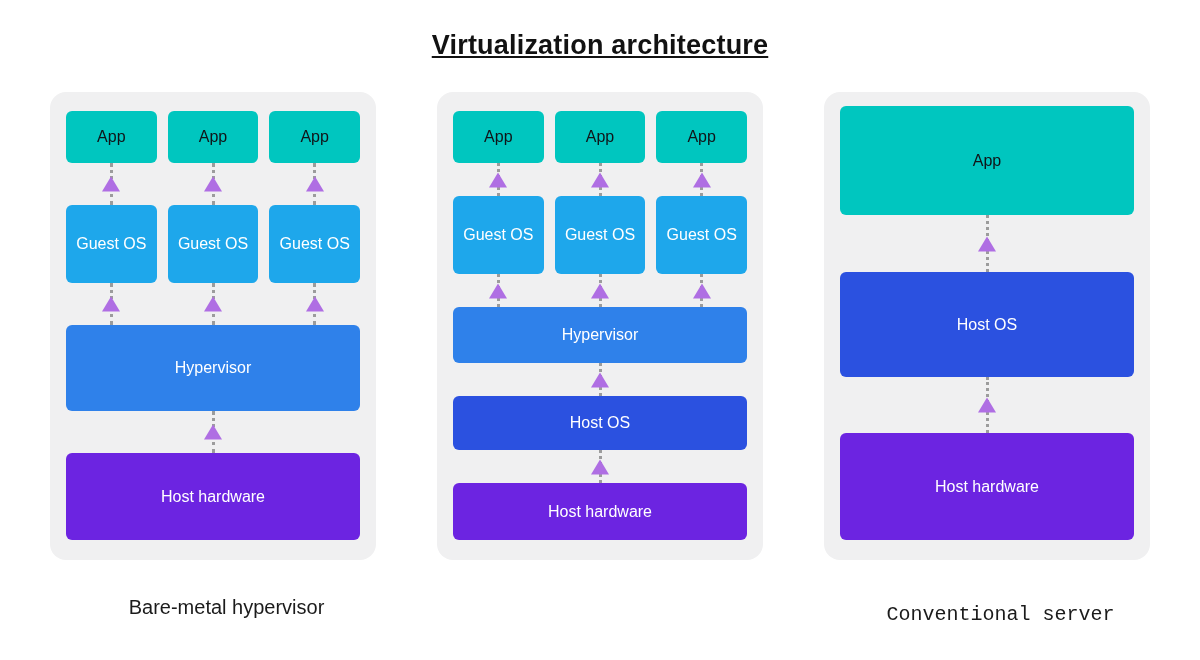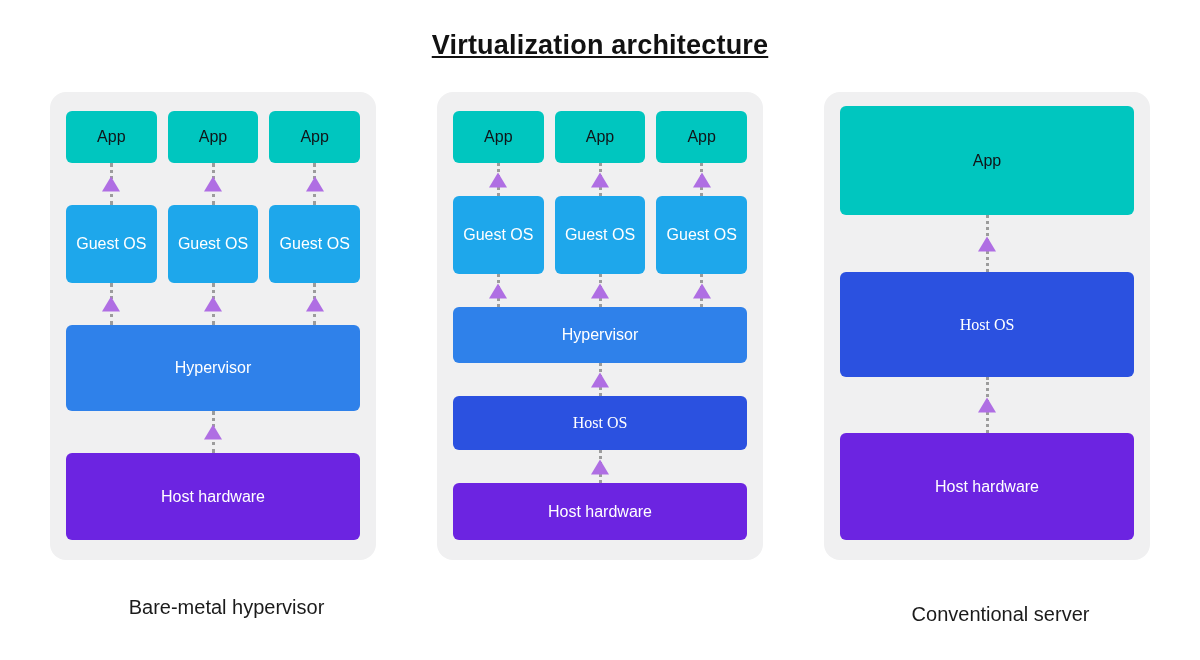--- a/index.html
+++ b/index.html
@@ -68,21 +68,21 @@
     justify-content: center;
     text-align: center;
     font-size: 16px;
     color: var(--box-text);
     line-height: 1.6;
     padding: 0 6px;
   }
   .box.app  { background: var(--app); color: var(--app-text); }
   .box.guest { background: var(--guest-os); }
   .box.hypervisor { background: var(--hypervisor); }
-  .box.hostos { background: var(--host-os); font-family: Liberation Serif, serif; }
+  .box.hostos { background: var(--host-os); }
   .box.hosthw { background: var(--host-hardware); }
 
   .row-apps   { height: 52px; }
   .row-guests { height: 78px; }
 
   .panel-1 .arrow-row  { height: 42px; }
   .panel-1 .box-hyp    { height: 87px; }
   .panel-1 .box-hw     { height: 87px; }
 
   .panel-2 .arrow-row  { height: 33px; }
@@ -120,21 +120,21 @@
   }
   .full-row { display: flex; }
   .full-row .box { width: 100%; }
 
   .panel-caption {
     margin-top: 36px;
     font-size: 20px;
     color: var(--caption-text);
     margin-left: 27px;
   }
-  .panel-group-3 .panel-caption { margin-top: 43px; }
+  .panel-group-3 .panel-caption { margin-top: 43px; font-family: Liberation Mono, monospace; }
 </style>
 </head>
 <body>
 
 <div class="page-title">Virtualization architecture</div>
 
 <div class="panels-row">
 
   <div class="panel-group">
     <div class="panel panel-1">

